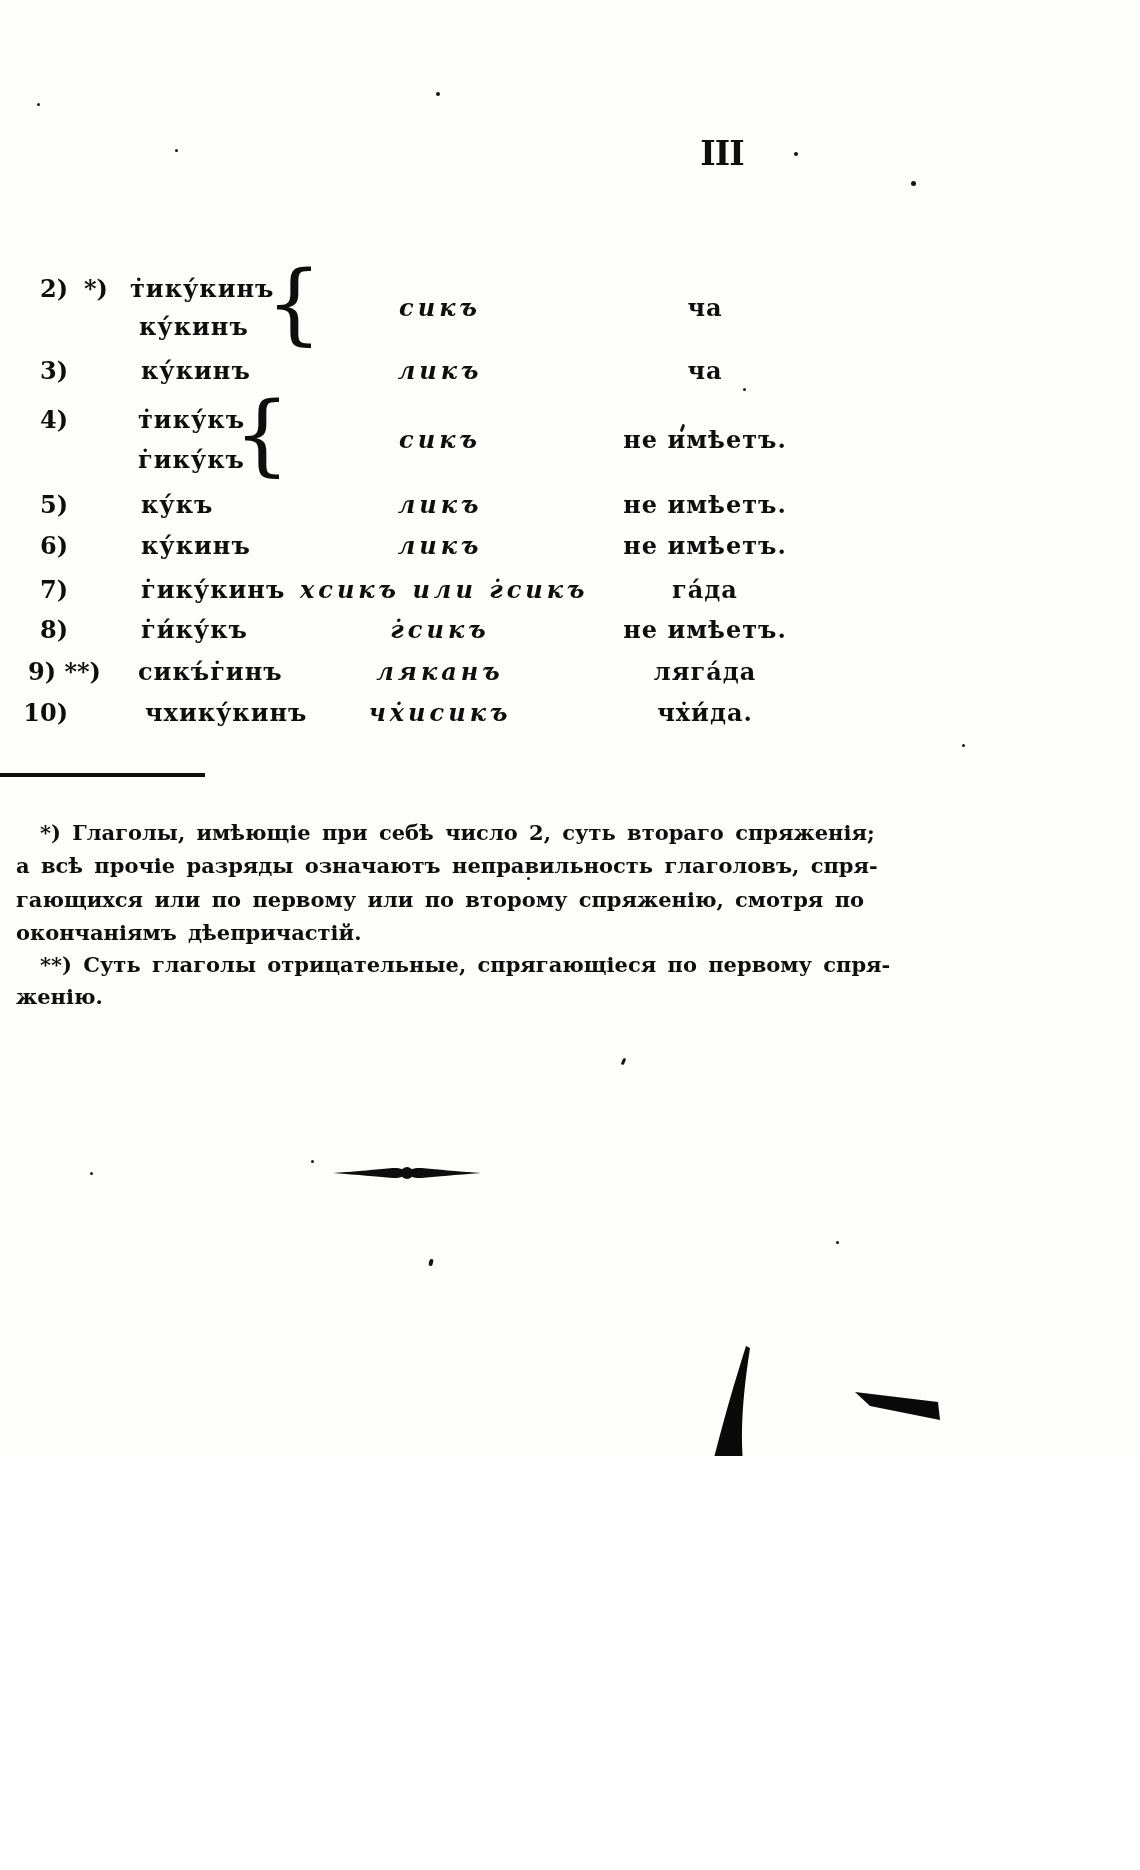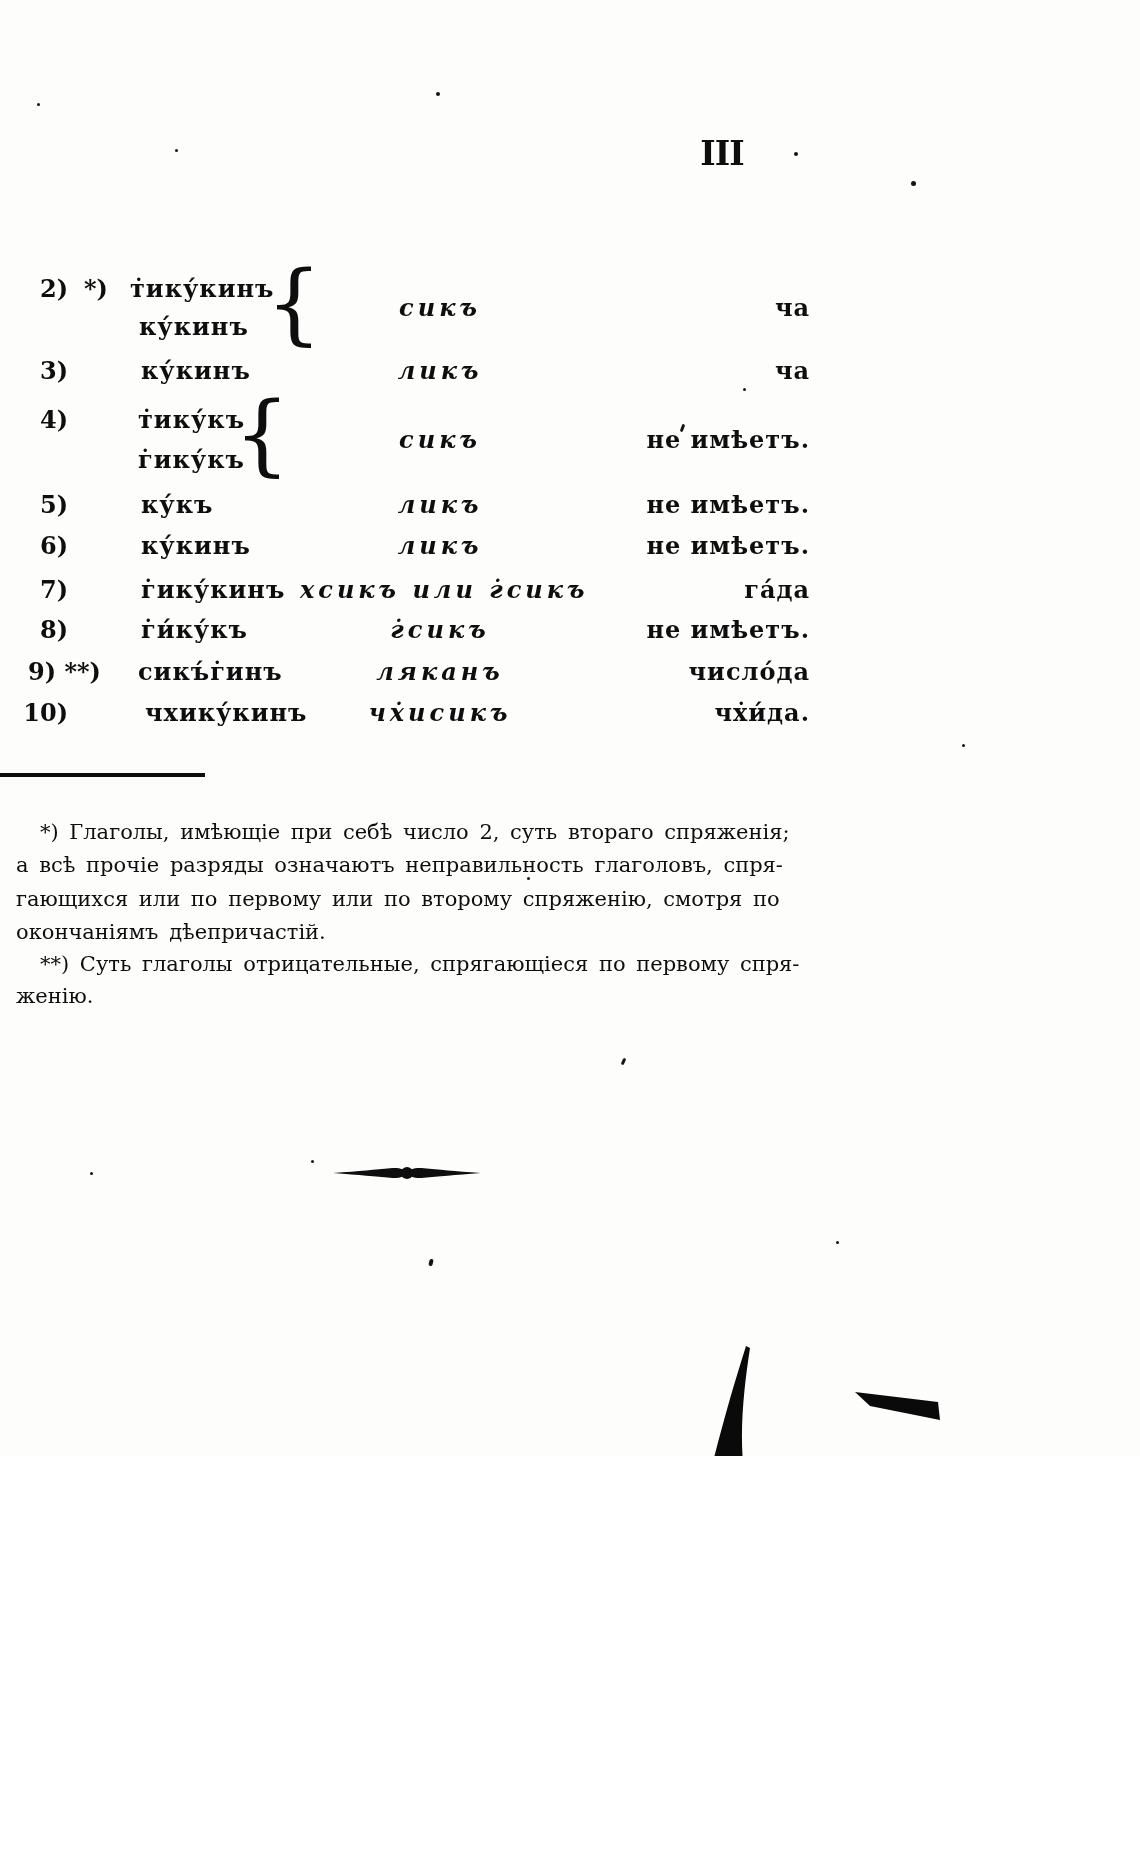--- a/index.html
+++ b/index.html
@@ -13,25 +13,25 @@
   }
   .thead{position:absolute;top:241px;left:0;width:100%;height:30px;font-size:23px;font-weight:700;}
   .th-left{position:absolute;left:14px;white-space:nowrap;}
   .th-right{position:absolute;left:293px;white-space:nowrap;letter-spacing:1px;word-spacing:5px;}
   .row{position:absolute;left:0;width:100%;height:36px;font-size:24px;font-weight:700;}
   .row span{position:absolute;white-space:nowrap;}
   .c-num{left:24px;width:44px;text-align:right;}
   .c-note{left:84px;}
   .c-word{left:133px;letter-spacing:1px;margin-left:8px;}
   .c-mid{left:300px;width:280px;text-align:center;letter-spacing:4px;font-style:italic;}
-  .c-right{left:600px;width:210px;text-align:right;letter-spacing:1px;}
+  .c-right{left:600px;width:210px;text-align:center;letter-spacing:1px;}
   .c-brace{font-size:88px;font-weight:400;top:-8px;line-height:88px;}
   .row-double{height:86px;}
   .fnrule{position:absolute;left:0;top:773px;width:205px;height:4px;background:#0e0e0e;}
-  .fnline{position:absolute;font-size:21px;font-weight:400;word-spacing:4px;white-space:nowrap;text-align:right;}
+  .fnline{position:absolute;font-size:21px;font-weight:700;word-spacing:4px;white-space:nowrap;text-align:right;}
   .speck{position:absolute;background:#141414;border-radius:50%;}
   .artifact{position:absolute;}
 </style>
 </head>
 <body>
 
 <div class="page">
 
   <div class="pagenum">III</div>
 
@@ -87,21 +87,21 @@
     <span class="c-num">8)</span>
     <span class="c-word">г̇и́ку́къ</span>
     <span class="c-mid">г̇сикъ</span>
     <span class="c-right">не имѣетъ.</span>
   </div>
 
   <div class="row" style="top:657px">
     <span class="c-num" style="left:28px;width:auto">9) **)</span>
     <span class="c-word" style="left:130px">сикъ́г̇инъ</span>
     <span class="c-mid">ляканъ</span>
-    <span class="c-right">число́да</span>
+    <span class="c-right">ляга́да</span>
   </div>
 
   <div class="row" style="top:698px">
     <span class="c-num" style="left:14px;width:54px">10)</span>
     <span class="c-word" style="left:137px">чхику́кинъ</span>
     <span class="c-mid">чх̇исикъ</span>
     <span class="c-right">чх̇и́да.</span>
   </div>
 
   <div class="fnrule"></div>

